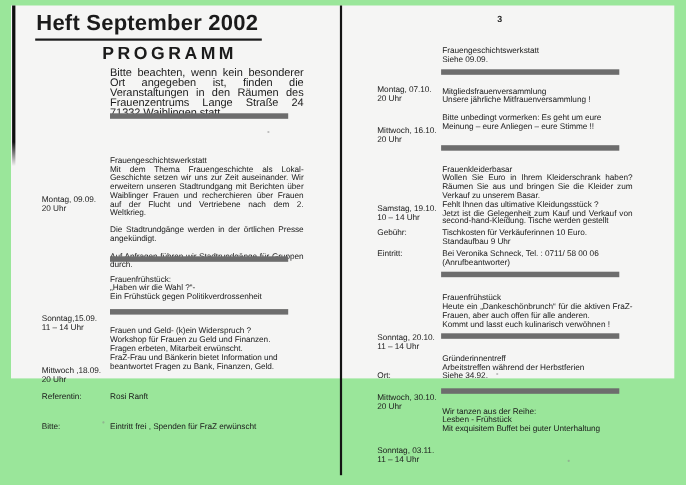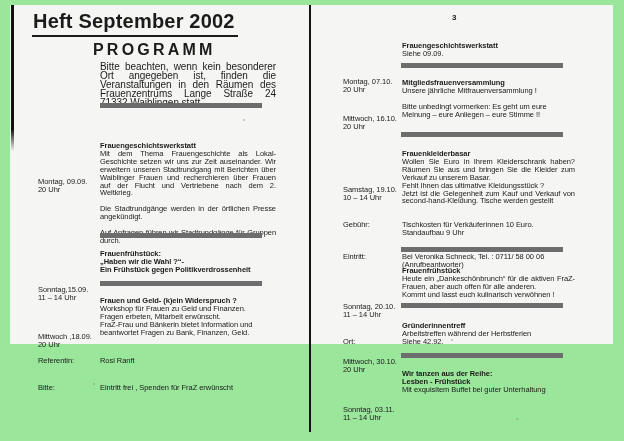--- a/index.html
+++ b/index.html
@@ -40,26 +40,26 @@
   .pageno { position:absolute; left:442px; top:8px; font-size:8px; font-weight:bold; }
   .bar { position:absolute; height:5px; background: var(--bar-gray, #6d6d6d); width:162px; }
   .bar.l { left:90px; }
   .bar.r { left:391px; }
   .ev { position:absolute; font-size:7.5px; line-height:7.9px; letter-spacing:-0.05px; }
   .ev.lp { left:28px; width:237px; }
   .ev.rp { left:333px; width:231px; }
   .dcol { position:absolute; left:0; top:0; white-space:nowrap;margin-top:36px; }
   .lp .ccol { margin-left:62px; width:176px; }
   .rp .ccol { margin-left:59px; width:173px; }
-  .b { font-weight:bold; }
+  .b { font-weight:normal; }
   .just { text-align:justify; }
   .sp { height:8px; }
   .lrow { position:relative; }
   .mt2 { margin-top:20px; }
-  .mt3 { margin-top:16px; }
+  .mt3 { margin-top:3px; }
   .lp .rlabel { position:absolute; left:-62px; top:0; white-space:nowrap; }
   .rp .rlabel { position:absolute; left:-59px; top:0; white-space:nowrap; }
   .speck { position:absolute; background:#8a8a8a; border-radius:50%; opacity:.55; }
 </style>
 </head>
 <body>
 
 <div class="scan">
 
   <div class="edge-shadow"></div>
@@ -195,21 +195,21 @@
   <div class="ev rp" style="top:317px">
     <div class="dcol">
       <div>Mittwoch, 30.10.</div>
       <div>20 Uhr</div>
     </div>
     <div class="ccol">
       <div class="b">Gründerinnentreff</div>
       <div>Arbeitstreffen während der Herbstferien</div>
       <div class="lrow">
         <span class="rlabel">Ort:</span>
-        <span>Siehe 42.92.</span>
+        <span>Siehe 34.92.</span>
       </div>
     </div>
   </div>
 
   <div class="bar r" style="top:348px"></div>
 
   <div class="ev rp" style="top:365px">
     <div class="dcol">
       <div>Sonntag, 03.11.</div>
       <div>11 – 14 Uhr</div>

